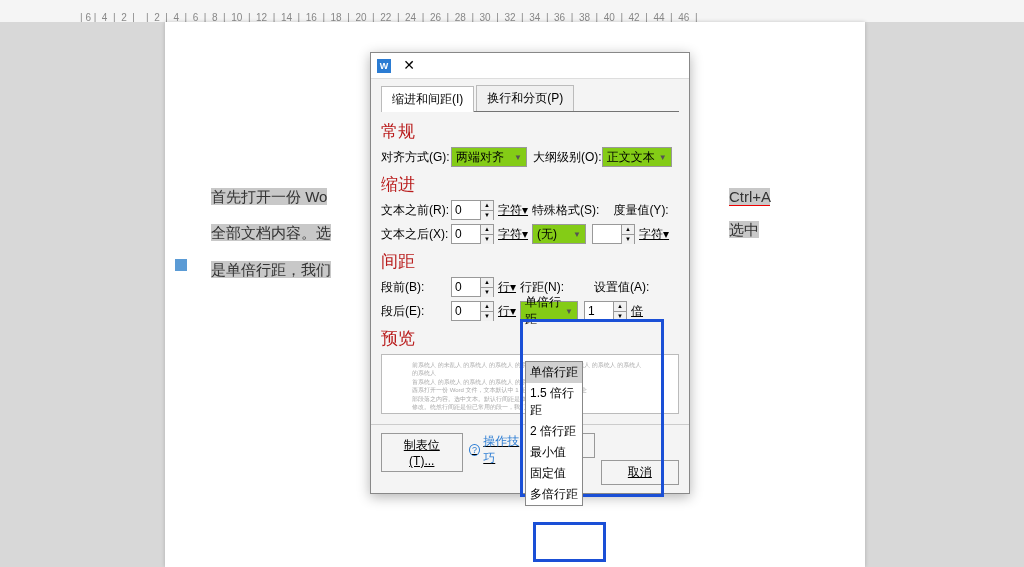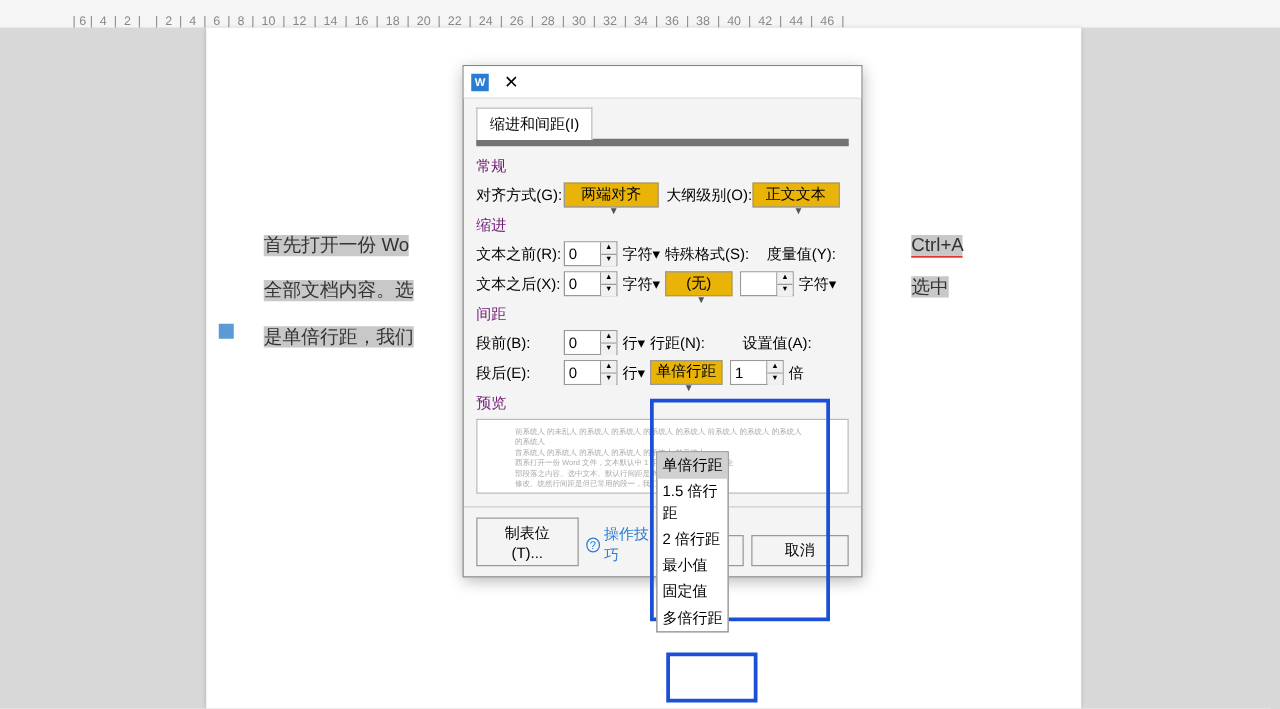--- a/index.html
+++ b/index.html
@@ -10,21 +10,21 @@
       width: 1024px;
       height: 567px;
       overflow: hidden;
       position: relative;
     }
     .ruler {
       background: #f5f5f5;
       height: 35px;
       display: flex;
       align-items: center;
-      padding-left: 50px;
+      padding-left: 72px;
       font-size: 10px;
       color: #888;
       border-bottom: 1px solid #ccc;
     }
     .ruler span { margin: 0 8px; }
     .page-area {
       position: absolute;
       top: 22px;
       left: 0;
       right: 0;
@@ -93,60 +93,59 @@
       width: 24px;
       height: 20px;
       text-align: center;
       line-height: 18px;
       font-size: 14px;
       cursor: pointer;
     }
     .dialog-body { padding: 6px 10px 10px; }
     .tabs {
       display: flex;
-      border-bottom: 6px solid #737373;
+      border-bottom: 1px solid #737373;
       margin-bottom: 8px;
     }
     .tab {
       padding: 4px 10px;
       border: 1px solid #bbb;
       border-bottom: none;
       background: #f0f0f0;
       margin-right: 2px;
       font-size: 12px;
       cursor: pointer;
     }
     .tab.active {
       background: #fff;
       position: relative;
       top: 1px;
     }
     .section-label {
-      font-size: 12px;
-      color: #701a75;
+      font-size: 17px;
+      color: #b91c1c;
       margin: 6px 0 4px;
     }
     .row {
       display: flex;
       align-items: center;
       margin: 4px 0;
       font-size: 12px;
     }
     .row label { white-space: nowrap; }
     .field-label { width: 70px; }
     .combo {
       border: 1px solid #999;
-      background: #eab308;
+      background: #84cc16;
       height: 20px;
       padding: 0 4px;
       font-size: 12px;
       display: inline-flex;
       align-items: center;
       justify-content: space-between;
-      flex-direction: column;
     }
     .combo .arrow { font-size: 8px; color: #555; margin-left: 4px; }
     .spinner {
       display: inline-flex;
       border: 1px solid #999;
       height: 20px;
       background: white;
     }
     .spinner input {
       border: none;
@@ -212,24 +211,25 @@
       background: white;
       margin-top: 4px;
       padding: 6px 30px;
       font-size: 6px;
       color: #aaa;
       line-height: 1.4;
       overflow: hidden;
     }
     .dialog-footer {
       display: flex;
-      align-items: flex-end;
+      align-items: flex-start;
       padding: 8px 10px;
       border-top: 1px solid #ccc;
       gap: 6px;
+      text-decoration: underline;
     }
     .btn {
       border: 1px solid #999;
       background: #f4f4f4;
       padding: 3px 10px;
       font-size: 12px;
       cursor: pointer;
     }
     .btn-link {
       color: #2b7cd3;
@@ -242,21 +242,21 @@
     }
     .btn-link .qicon {
       display: inline-block;
       width: 12px; height: 12px;
       border: 1px solid #2b7cd3;
       border-radius: 50%;
       font-size: 9px;
       text-align: center;
       line-height: 11px;
     }
-    .unit { margin: 0 4px; }
+    .unit { margin: 0 4px; text-decoration: underline; }
   </style>
 </head>
 <body>
 
 <div class="ruler">
   <span>|&nbsp;6&nbsp;|&nbsp;&nbsp;4&nbsp;&nbsp;|&nbsp;&nbsp;2&nbsp;&nbsp;|&nbsp;&nbsp;&nbsp;&nbsp;|&nbsp;&nbsp;2&nbsp;&nbsp;|&nbsp;&nbsp;4&nbsp;&nbsp;|&nbsp;&nbsp;6&nbsp;&nbsp;|&nbsp;&nbsp;8&nbsp;&nbsp;|&nbsp;&nbsp;10&nbsp;&nbsp;|&nbsp;&nbsp;12&nbsp;&nbsp;|&nbsp;&nbsp;14&nbsp;&nbsp;|&nbsp;&nbsp;16&nbsp;&nbsp;|&nbsp;&nbsp;18&nbsp;&nbsp;|&nbsp;&nbsp;20&nbsp;&nbsp;|&nbsp;&nbsp;22&nbsp;&nbsp;|&nbsp;&nbsp;24&nbsp;&nbsp;|&nbsp;&nbsp;26&nbsp;&nbsp;|&nbsp;&nbsp;28&nbsp;&nbsp;|&nbsp;&nbsp;30&nbsp;&nbsp;|&nbsp;&nbsp;32&nbsp;&nbsp;|&nbsp;&nbsp;34&nbsp;&nbsp;|&nbsp;&nbsp;36&nbsp;&nbsp;|&nbsp;&nbsp;38&nbsp;&nbsp;|&nbsp;&nbsp;40&nbsp;&nbsp;|&nbsp;&nbsp;42&nbsp;&nbsp;|&nbsp;&nbsp;44&nbsp;&nbsp;|&nbsp;&nbsp;46&nbsp;&nbsp;|</span>
 </div>
 
 <div class="page-area">
   <div class="document-page">
@@ -275,20 +275,21 @@
 </div>
 
 <div class="dialog">
   <div class="dialog-titlebar">
     <span class="dialog-icon">W</span>
     <span class="dialog-close">✕</span>
   </div>
   <div class="dialog-body">
     <div class="tabs">
       <div class="tab active">缩进和间距(I)</div>
+      <div class="tab">换行和分页(P)</div>
     </div>
 
     <div class="section-label">常规</div>
     <div class="row">
       <label class="field-label">对齐方式(G):</label>
       <div class="combo" style="width:76px;">
         <span>两端对齐</span>
           <span class="arrow">▼</span>
       </div>
       <label style="margin-left:6px;">大纲级别(O):</label>
@@ -381,21 +382,21 @@
 部段落之内容。选中文本。默认行间距是单倍行距段距我们将之
 修改。统然行间距是但已常用的段一，我们平时处理文档的具体</div>
   </div>
   <div class="dialog-footer">
     <button class="btn">制表位(T)...</button>
     <span class="btn-link">
       <span class="qicon">?</span>
       <span>操作技巧</span>
     </span>
     <button class="btn" style="width:60px;">确定</button>
-    <button class="btn" style="width:80px;">取消</button>
+    <button class="btn" style="width:80px;margin-top:27px;">取消</button>
   </div>
 </div>
 
 <div class="dropdown-list">
   <div class="sel">单倍行距</div>
   <div>1.5 倍行距</div>
   <div>2 倍行距</div>
   <div>最小值</div>
   <div>固定值</div>
   <div>多倍行距</div>

